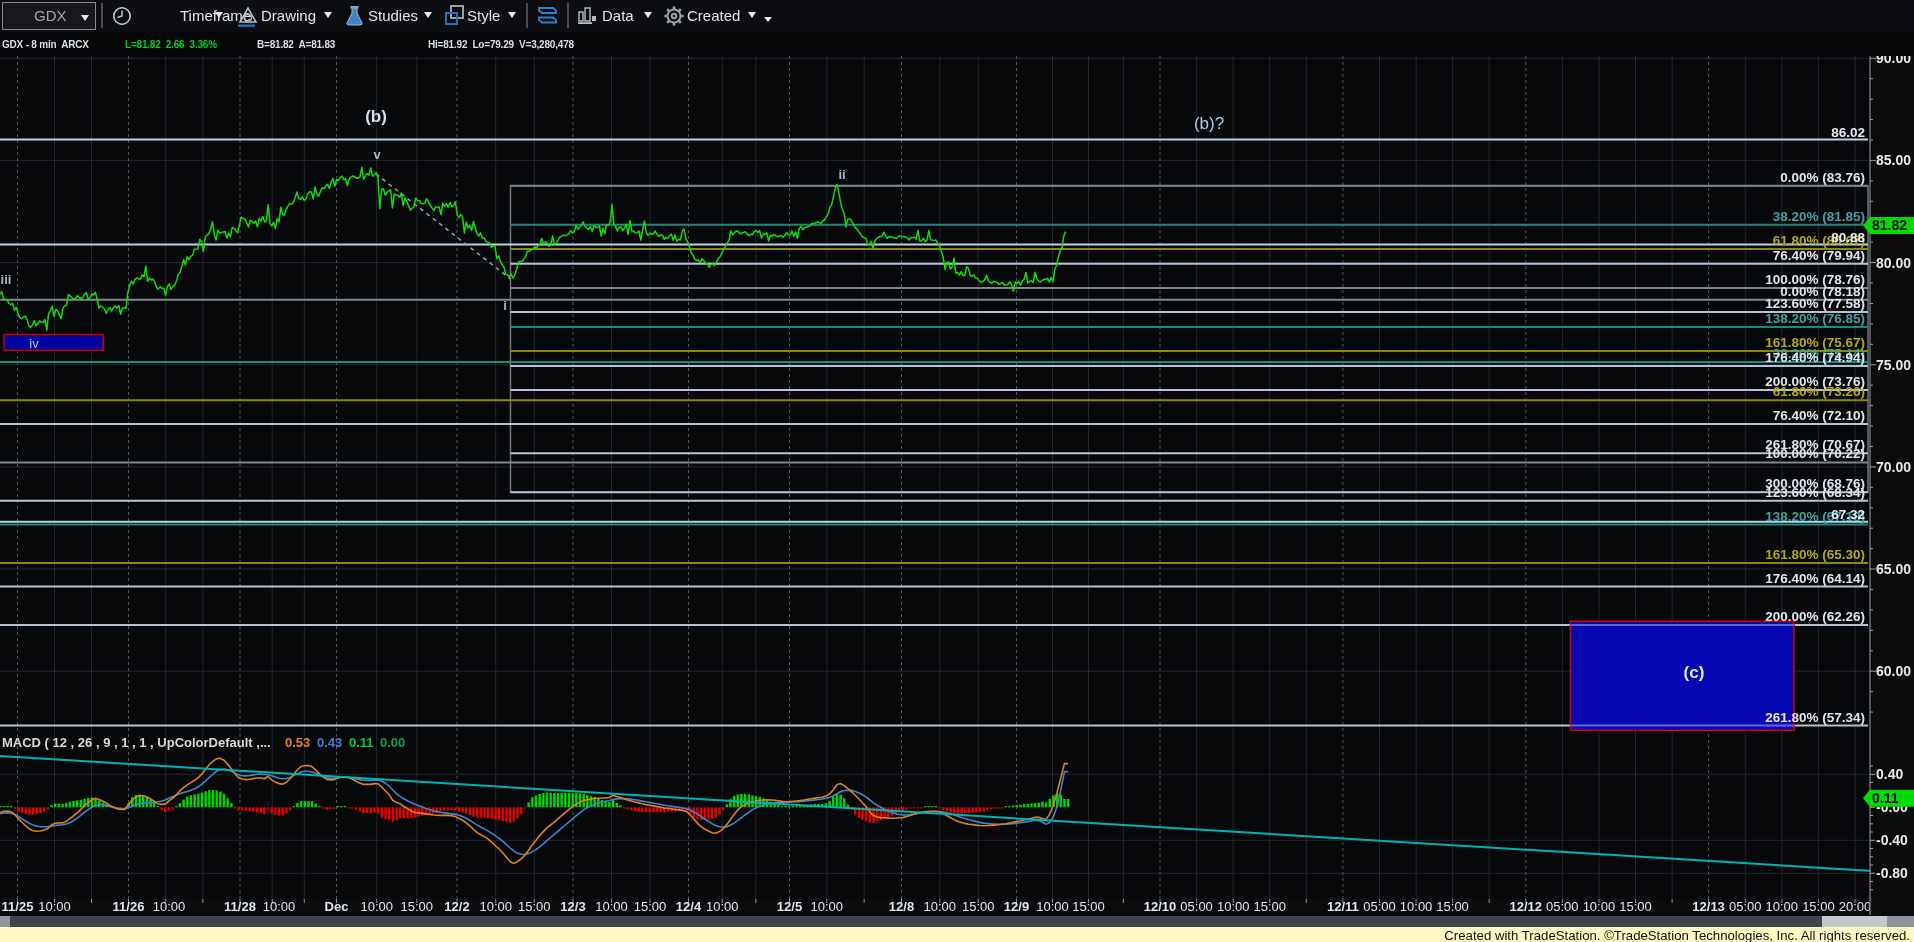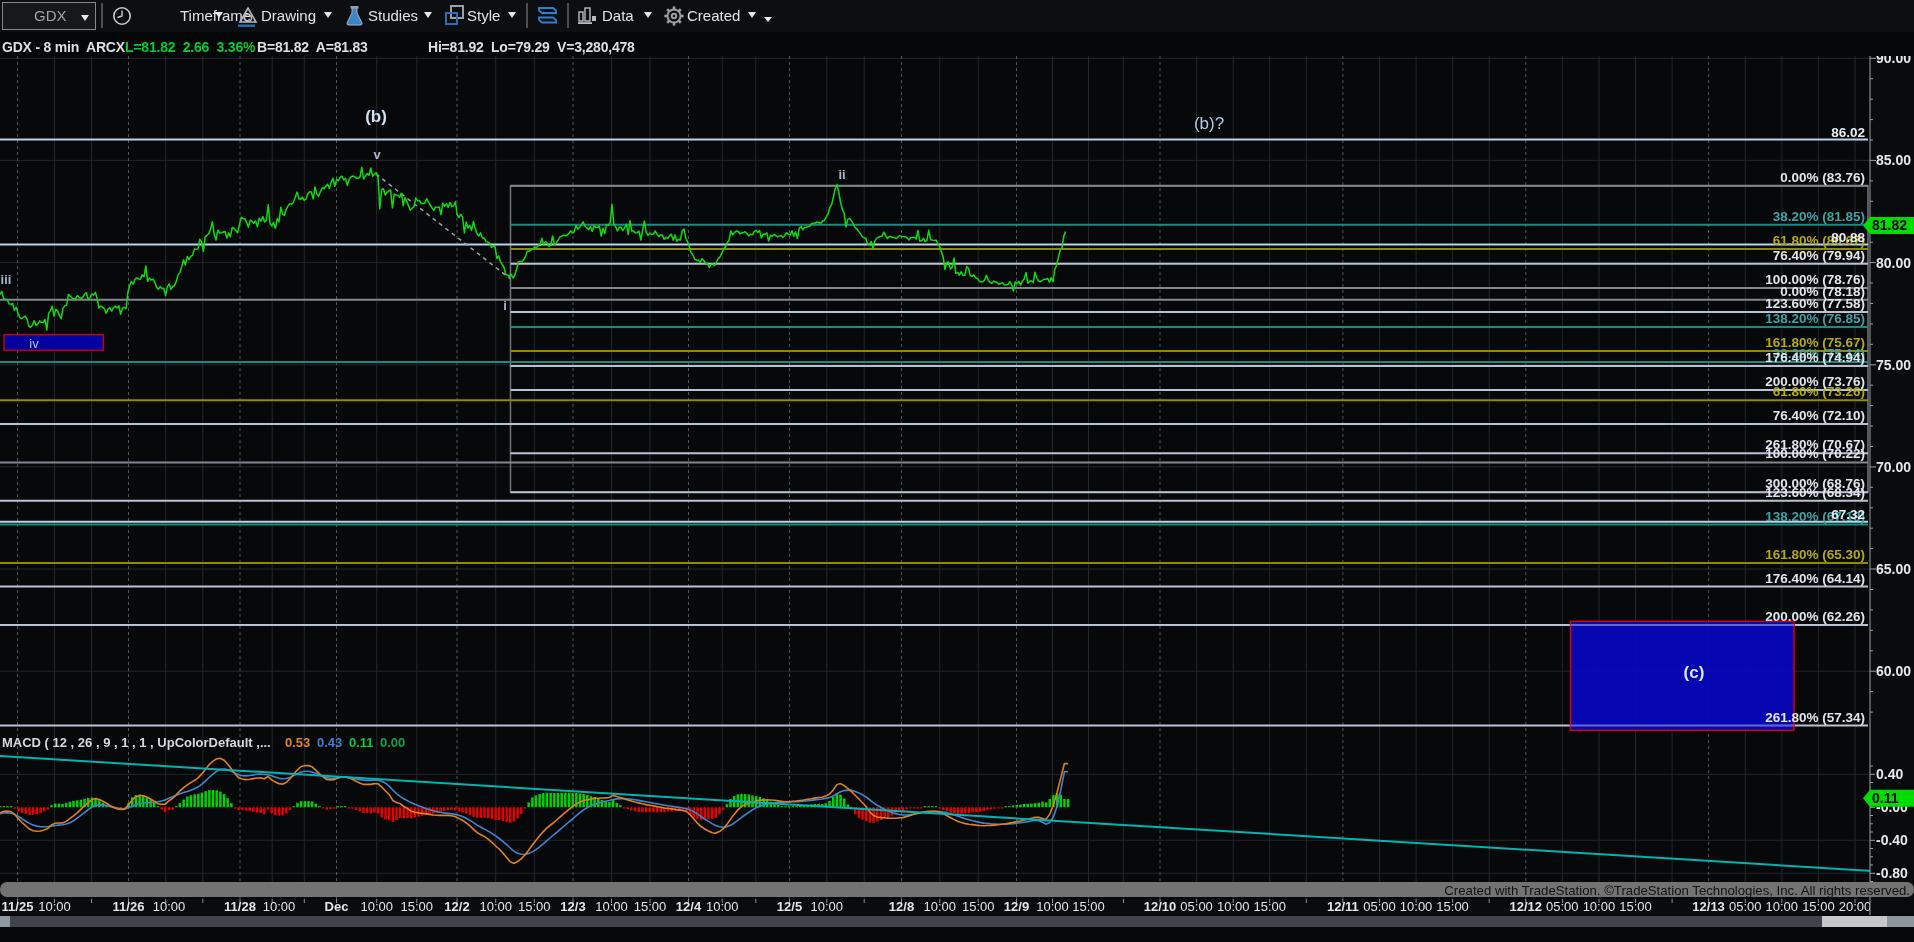--- a/index.html
+++ b/index.html
@@ -2,23 +2,23 @@
 <html><head><meta charset="utf-8"><title>GDX</title><style>
 html,body{margin:0;padding:0;background:#000;}
 #wrap{position:relative;width:1914px;height:942px;background:#07080a;overflow:hidden;font-family:"Liberation Sans",sans-serif;}
 #toolbar{position:absolute;left:0;top:0;width:100%;height:32px;background:#0d0e11;}
 .tbtxt{position:absolute;top:7px;font-size:15px;color:#dfe2e8;white-space:nowrap;}
 .arr{position:absolute;top:12px;width:0;height:0;border-left:4.5px solid transparent;border-right:4.5px solid transparent;border-top:6px solid #e8e8e8;}
 .vsep{position:absolute;top:3px;height:25px;width:2px;background:#4a4d53;}
 #gdxbox{position:absolute;left:2px;top:2px;width:92px;height:26px;background:#17181b;border:1px solid #85878c;}
 #gdxbox span{position:absolute;left:17px;top:4px;font-size:15px;color:#a3a3a3;margin-left:14px;}
 #symrow{position:absolute;left:0;top:32px;width:100%;height:24px;background:#050608;}
-#symrow span{position:absolute;top:7px;font-size:14px;font-weight:bold;white-space:pre;letter-spacing:-0.2px;}
+#symrow span{position:absolute;top:7px;font-size:10px;font-weight:bold;white-space:pre;letter-spacing:-0.2px;}
 #scrollbar{position:absolute;left:0;top:916px;width:100%;height:11px;background:#3f444d;}
-#status{position:absolute;left:0;top:882px;width:100%;height:15px;background:#737373;border-radius:7px;}
+#status{position:absolute;left:0;top:927px;width:100%;height:15px;background:#fef9c3;}
 #status div{position:absolute;right:4px;top:0.5px;font-size:13.2px;color:#111;}
 </style></head><body>
 <div id="wrap">
 <div id="toolbar">
 <div id="gdxbox">
         <span>GDX</span>
         <div class="arr" style="left:78px;"></div>
       </div>
 <div class="vsep" style="left:101px;"></div>
 <svg style="position:absolute;left:112px;top:6px" width="20" height="20" viewBox="0 0 20 20">

